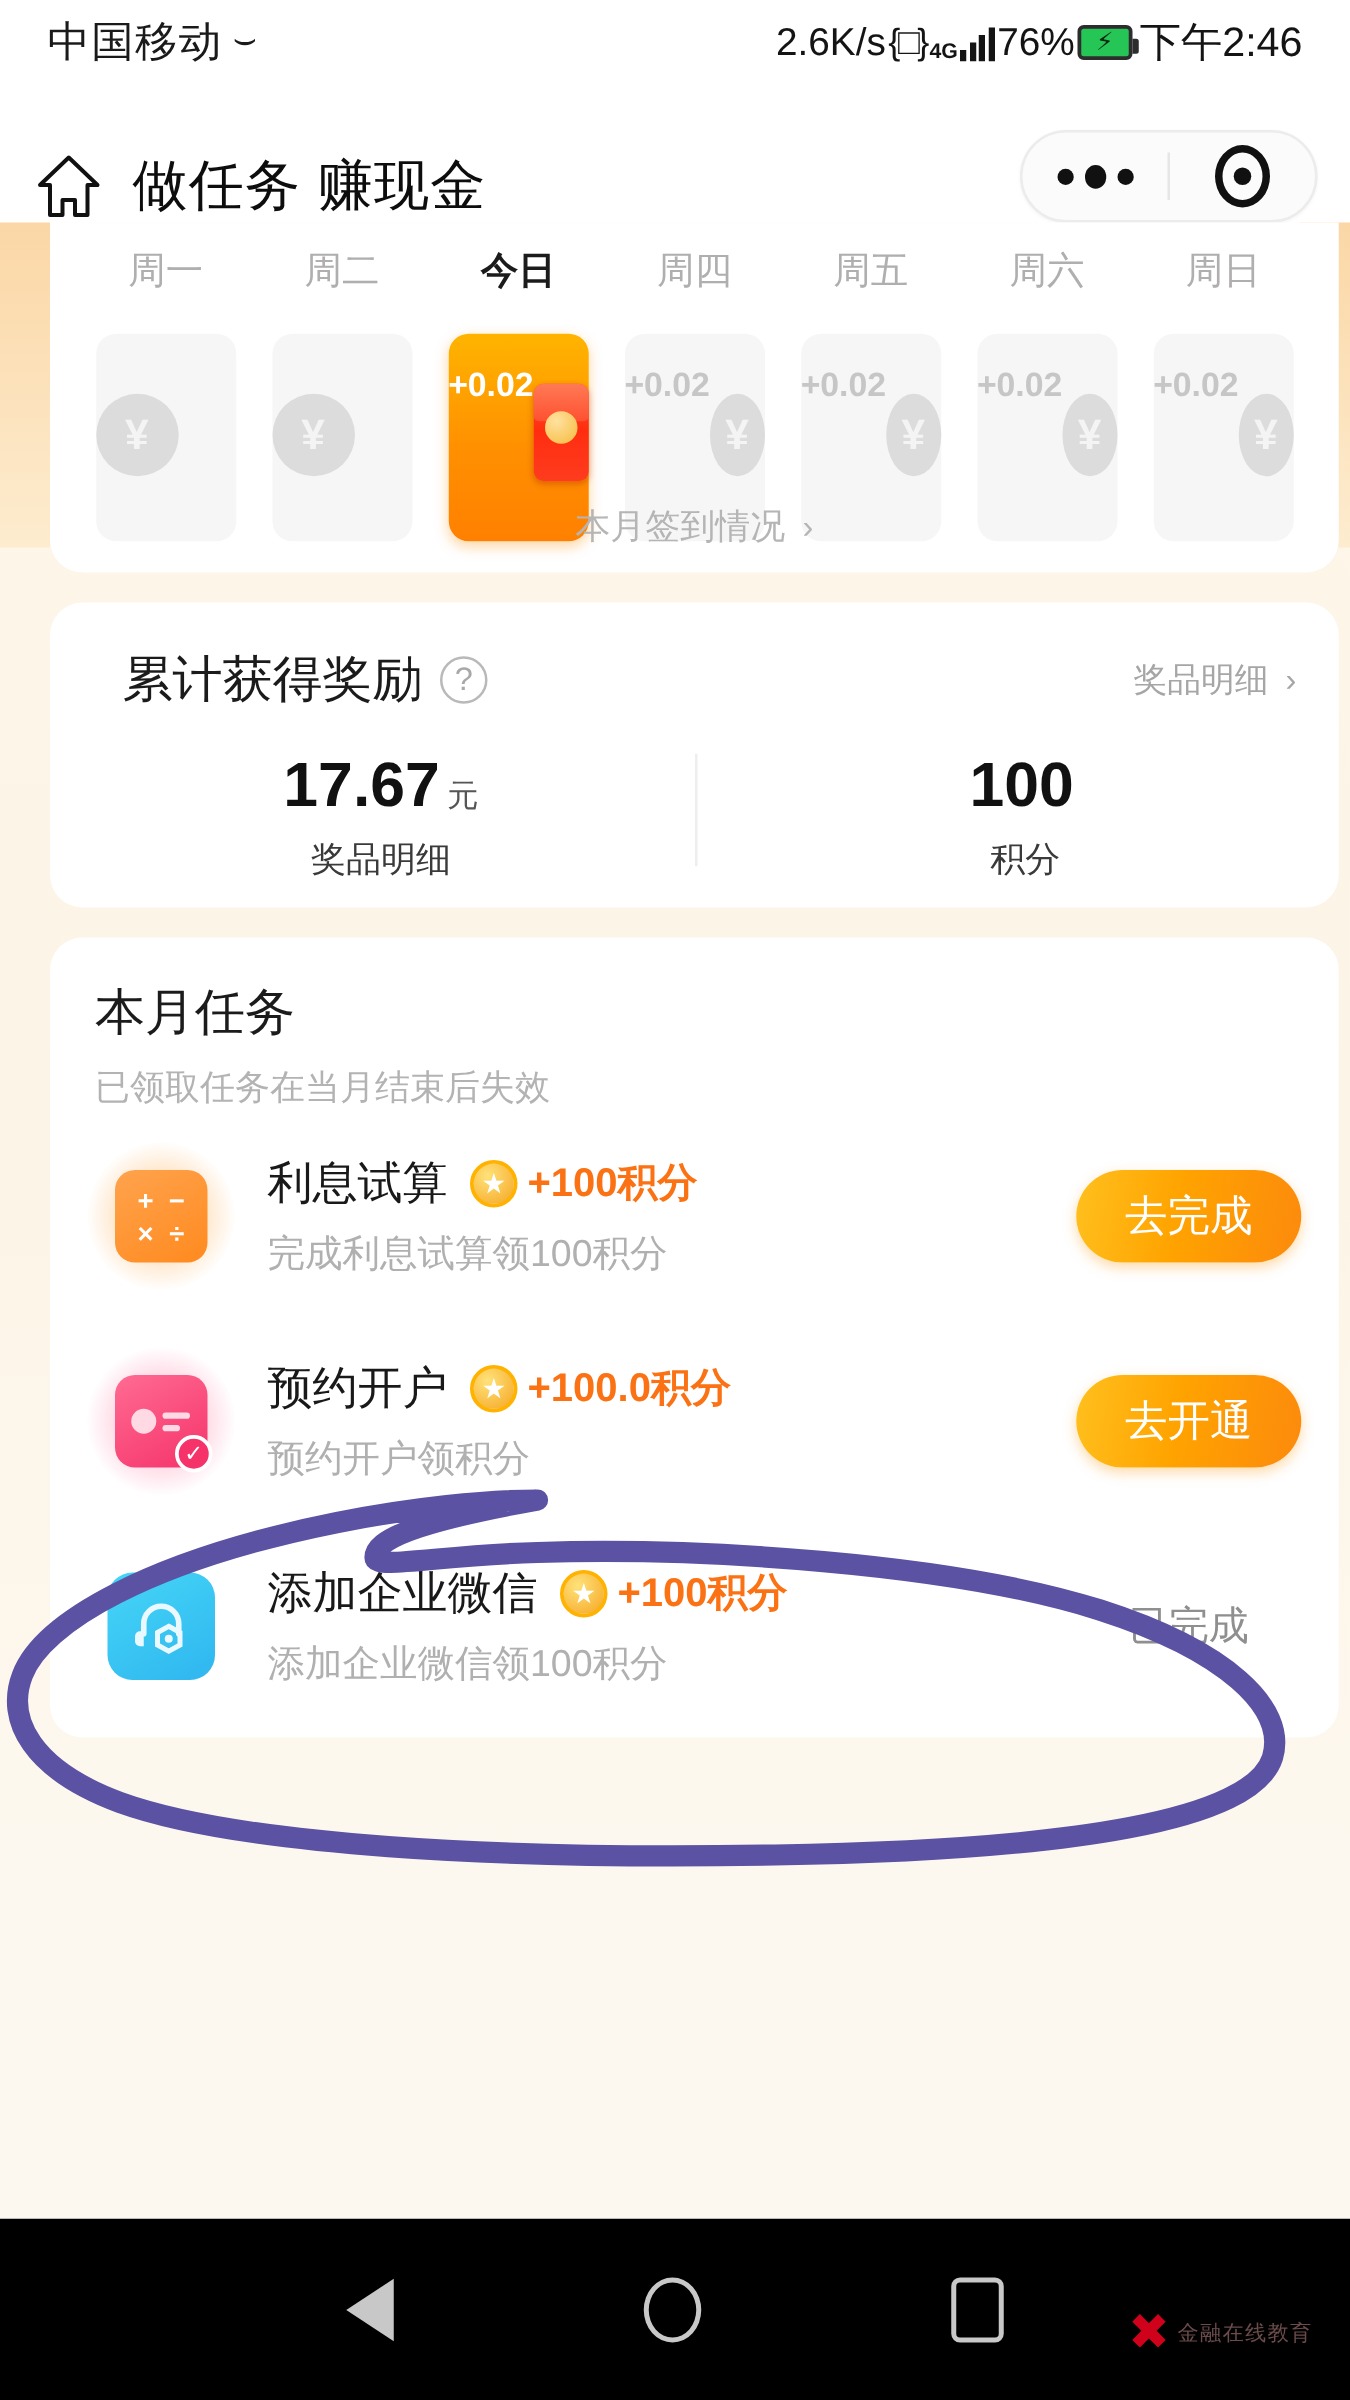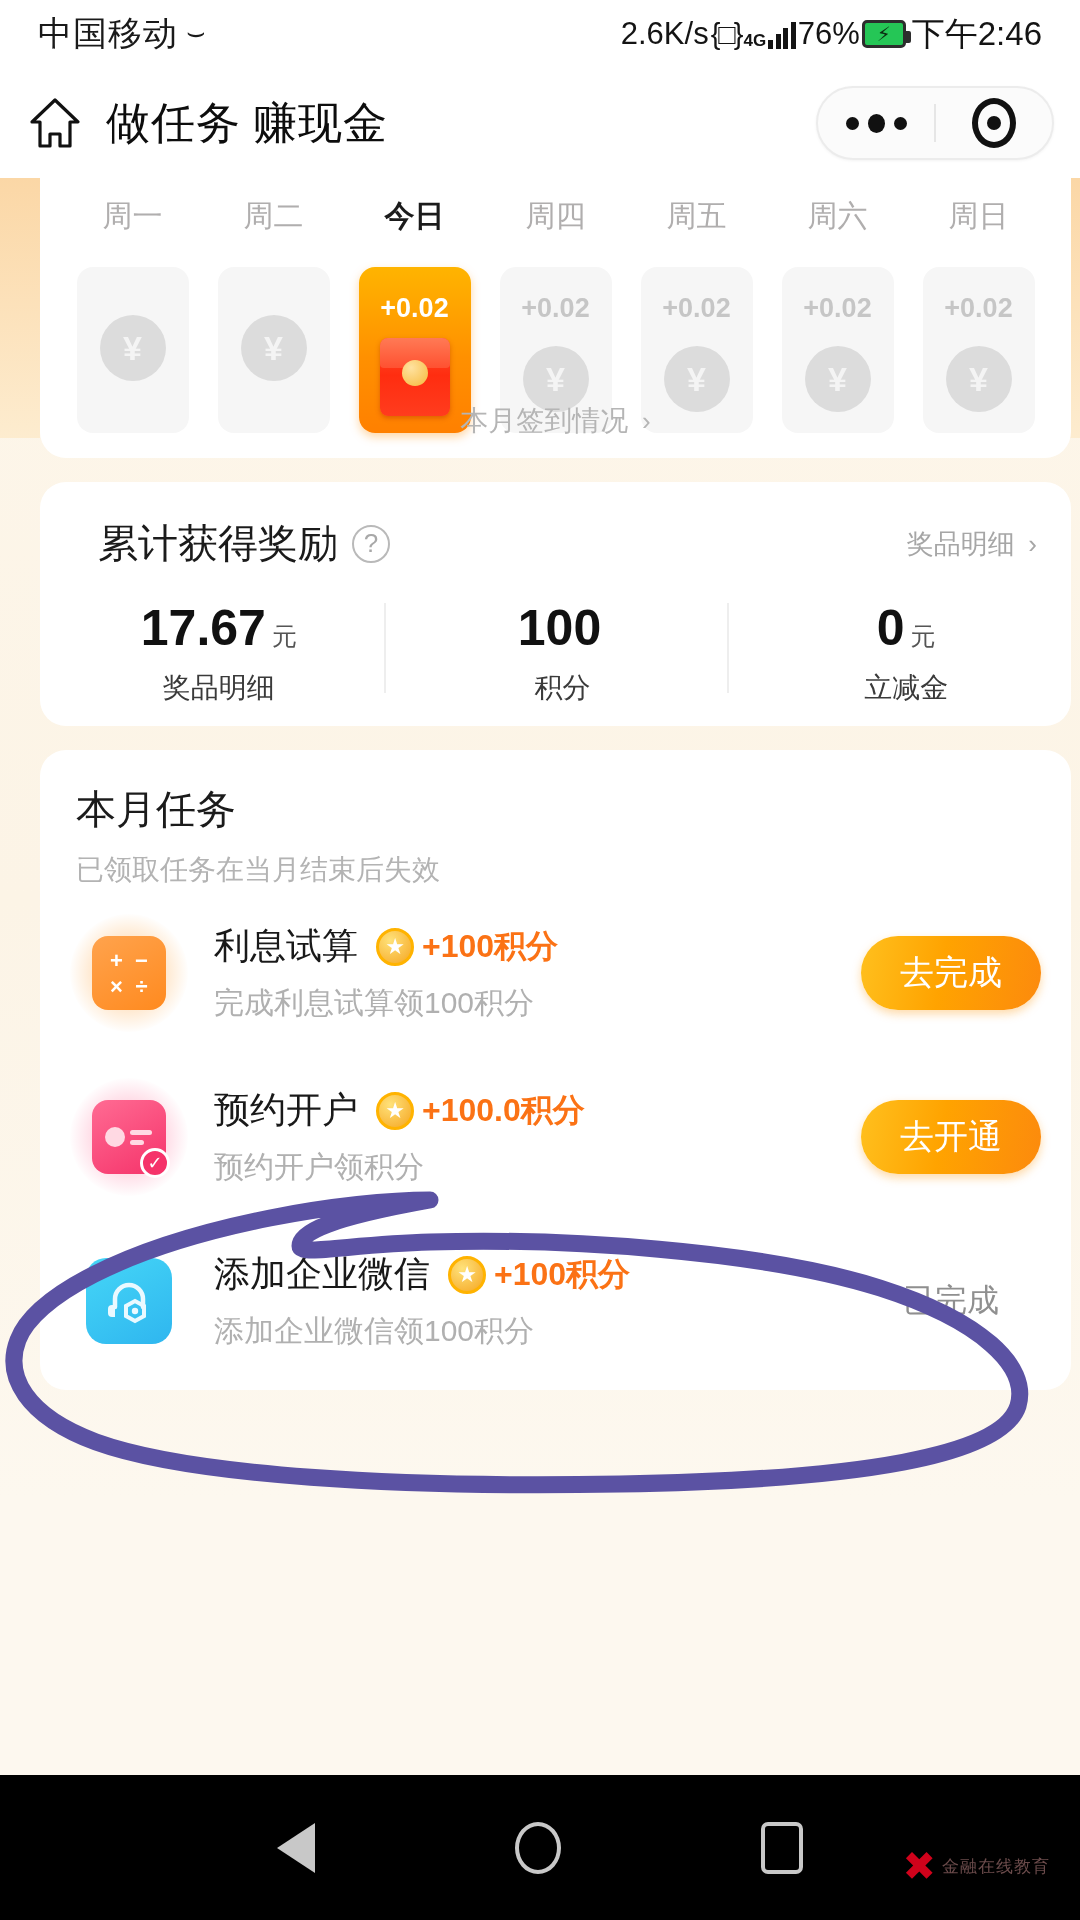--- a/index.html
+++ b/index.html
@@ -44,21 +44,21 @@
   .batt:after {
     content:""; position:absolute; right:-8px; top:8px; width:5px; height:12px;
     background:#2d2d2d; border-radius: 0 2px 2px 0;
   }
   .bolt { color: #0b2b12; font-size: 20px; line-height: 1; }
   .sb-time { font-size: 33px; color: #141414; margin-left: 4px; }
 
   
   .titlebar {
     position: absolute; top: 68px; left: 0; width: 1080px; height: 110px;
-    display: flex; align-items: center; background: #ffffff; padding: 0 26px; font-family: Liberation Serif, serif;
+    display: flex; align-items: flex-end; background: #ffffff; padding: 0 26px;
   }
   .home-ico { width: 58px; height: 58px; }
   .app-title { font-size: 44px; color: #0d0d0d; margin-left: 22px; letter-spacing: 1px; }
   .capsule {
     margin-left: auto; width: 238px; height: 74px;
     border: 2px solid #ececec; border-radius: 40px; background: #fbfbfb;
     display: flex; align-items: center; box-shadow: 0 1px 3px rgba(0,0,0,.05);
   }
   .cap-half { flex: 1; display: flex; align-items: center; justify-content: center; }
   .cap-div { width: 2px; height: 38px; background: #e6e6e6; }
@@ -85,21 +85,21 @@
   }
 
   
   #signin-card { top: 178px; height: 280px; border-radius: 0 0 26px 26px; }
   .week-row { display: flex; padding: 18px 22px 0; }
   .week-col { flex: 1; text-align: center; }
   .week-label { font-size: 30px; color: #b0aeae; }
   .week-label.today { color: #1b1b1b; font-weight: bold; }
   .day-box {
     margin: 30px auto 0; width: 112px; height: 166px; border-radius: 16px;
-    background: #f6f6f6; display: flex; flex-direction: column; align-items: center;
+    background: #f6f6f6; display: flex; flex-direction: row; 
     justify-content: flex-start; padding-top: 26px; position: relative;
   }
   .day-box.active {
     background: linear-gradient(180deg,#ffb400 0%,#ff9000 55%,#ff8000 100%);
     box-shadow: 0 4px 10px rgba(255,140,0,.35);
   }
   .day-amt { font-size: 27px; color: #c6c6c6; font-weight: bold; }
   .day-box.active .day-amt { color: #fff; }
   .yen {
     margin-top: 22px; width: 66px; height: 66px; border-radius: 50%;
@@ -360,26 +360,20 @@
           <span>17.67</span><span class="unit">元</span>
         </div>
         <div class="stat-label">奖品明细</div>
       </div>
       <div class="stat">
         <div class="stat-val">
           <span>100</span><span class="unit"></span>
         </div>
         <div class="stat-label">积分</div>
       </div>
-      <div class="stat">
-        <div class="stat-val">
-          <span>0</span><span class="unit">元</span>
-        </div>
-        <div class="stat-label">立减金</div>
-      </div>
     </div>
   </div>
 
   <div class="card" id="task-card">
     <div class="tk-title">本月任务</div>
     <div class="tk-sub">已领取任务在当月结束后失效</div>
 
     <div class="task">
       <div class="tk-ico-wrap c1">
         <div class="sq-ico sq-calc">

